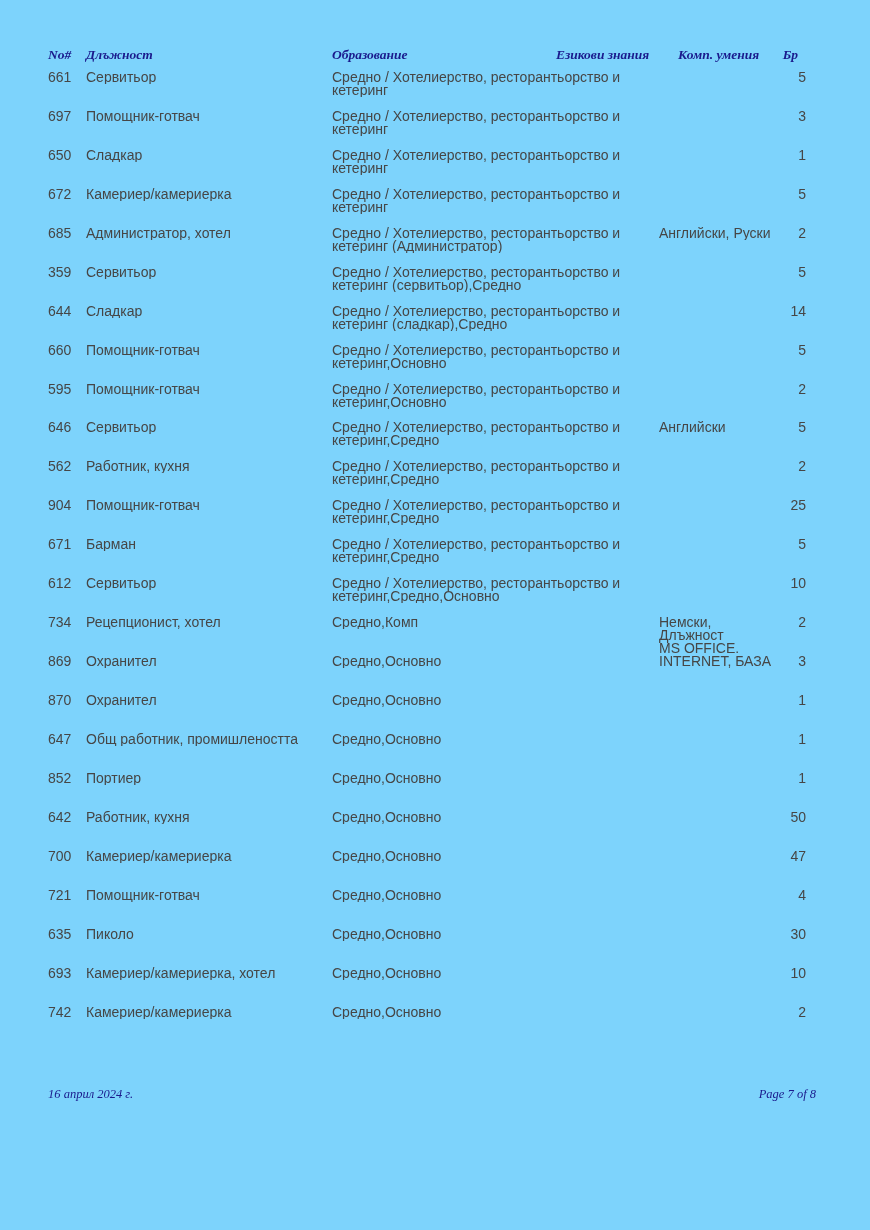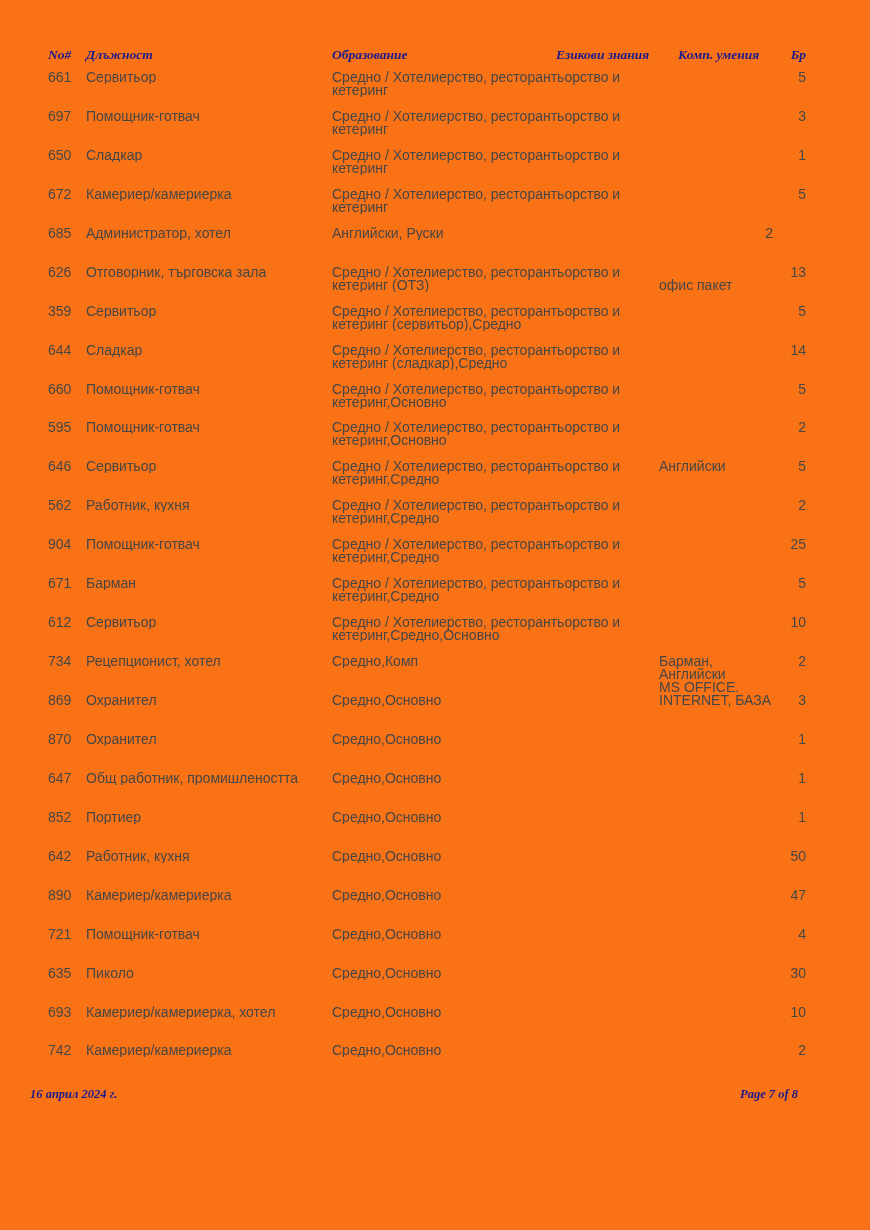--- a/index.html
+++ b/index.html
@@ -1,55 +1,55 @@
 <!DOCTYPE html>
 <html><head>
 <meta charset="utf-8">
 <style>
   html,body{margin:0;padding:0;}
   body{
     width:870px;height:1230px;background:#ffffff;position:relative;
     font-family:"Liberation Sans",sans-serif;overflow:hidden;
   }
-  .page{position:absolute;inset:0;background:#f97316;}
+  .page{position:absolute;inset:0;background:#7dd3fc;}
 
   
   .thead{
     position:absolute;left:48px;top:46px;width:758px;height:20px;
     color:#1a1a8c;font-family:"Liberation Serif",serif;
     font-weight:bold;font-style:italic;font-size:13.5px;line-height:18px;
   }
   .thead span{position:absolute;top:0;white-space:nowrap;}
   .h-no{left:0;}
   .h-pos{left:38px;text-align:right;}
   .h-edu{left:284px;text-align:right;}
   .h-lang{left:508px;}
   .h-comp{left:630px;}
-  .h-br{right:0;}
+  .h-br{right:8px;}
 
   
   .tbody{position:absolute;left:48px;top:71px;width:758px;}
   .row{
     height:38.95px;
     display:grid;
     grid-template-columns:38px 246px 327px 114px 33px;
     align-items:start;
     font-size:14px;line-height:13px;color:#464646;
   }
   .cell{overflow:hidden;}
   .cell-edu{padding-right:27px;box-sizing:border-box;}
   .cell-langcomp .lang{min-height:13px;}
   .cell-count{text-align:right;}
 
   
   .pfooter{
-    position:absolute;left:30px;top:1086px;width:768px;
+    position:absolute;left:48px;top:1086px;width:768px;
     display:flex;justify-content:space-between;
     color:#1a1a8c;font-family:"Liberation Serif",serif;
-    font-weight:bold;font-style:italic;font-size:12.5px;line-height:16px;
+    font-weight:normal;font-style:italic;font-size:12.5px;line-height:16px;
   }
 </style>
 </head>
 <body>
 
 <div class="page">
 
   <div class="thead">
     <span class="h-no">No#</span>
     <span class="h-pos">Длъжност</span>
@@ -100,37 +100,28 @@
       <div class="cell cell-langcomp">
         <div class="lang"></div>
         <div class="comp"></div>
       </div>
       <div class="cell cell-count">5</div>
     </div>
 
     <div class="row">
       <div class="cell cell-no">685</div>
       <div class="cell cell-pos">Администратор, хотел</div>
+      <div class="cell cell-edu">Средно / Хотелиерство, ресторантьорство и кетеринг (Администратор)</div>
       <div class="cell cell-langcomp">
         <div class="lang">Английски, Руски</div>
         <div class="comp"></div>
       </div>
       <div class="cell cell-count">2</div>
     </div>
 
-    <div class="row">
-      <div class="cell cell-no">626</div>
-      <div class="cell cell-pos">Отговорник, търговска зала</div>
-      <div class="cell cell-edu">Средно / Хотелиерство, ресторантьорство и кетеринг (ОТЗ)</div>
-      <div class="cell cell-langcomp">
-        <div class="lang"></div>
-        <div class="comp">офис пакет</div>
-      </div>
-      <div class="cell cell-count">13</div>
-    </div>
 
     <div class="row">
       <div class="cell cell-no">359</div>
       <div class="cell cell-pos">Сервитьор</div>
       <div class="cell cell-edu">Средно / Хотелиерство, ресторантьорство и кетеринг (сервитьор),Средно</div>
       <div class="cell cell-langcomp">
         <div class="lang"></div>
         <div class="comp"></div>
       </div>
       <div class="cell cell-count">5</div>
@@ -222,21 +213,21 @@
         <div class="comp"></div>
       </div>
       <div class="cell cell-count">10</div>
     </div>
 
     <div class="row">
       <div class="cell cell-no">734</div>
       <div class="cell cell-pos">Рецепционист, хотел</div>
       <div class="cell cell-edu">Средно,Комп</div>
       <div class="cell cell-langcomp">
-        <div class="lang">Барман, Английски</div>
+        <div class="lang">Немски, Длъжност</div>
         <div class="comp">MS OFFICE. INTERNET, БАЗА</div>
       </div>
       <div class="cell cell-count">2</div>
     </div>
 
     <div class="row">
       <div class="cell cell-no">869</div>
       <div class="cell cell-pos">Охранител</div>
       <div class="cell cell-edu">Средно,Основно</div>
       <div class="cell cell-langcomp">
@@ -284,21 +275,21 @@
       <div class="cell cell-pos">Работник, кухня</div>
       <div class="cell cell-edu">Средно,Основно</div>
       <div class="cell cell-langcomp">
         <div class="lang"></div>
         <div class="comp"></div>
       </div>
       <div class="cell cell-count">50</div>
     </div>
 
     <div class="row">
-      <div class="cell cell-no">890</div>
+      <div class="cell cell-no">700</div>
       <div class="cell cell-pos">Камериер/камериерка</div>
       <div class="cell cell-edu">Средно,Основно</div>
       <div class="cell cell-langcomp">
         <div class="lang"></div>
         <div class="comp"></div>
       </div>
       <div class="cell cell-count">47</div>
     </div>
 
     <div class="row">

